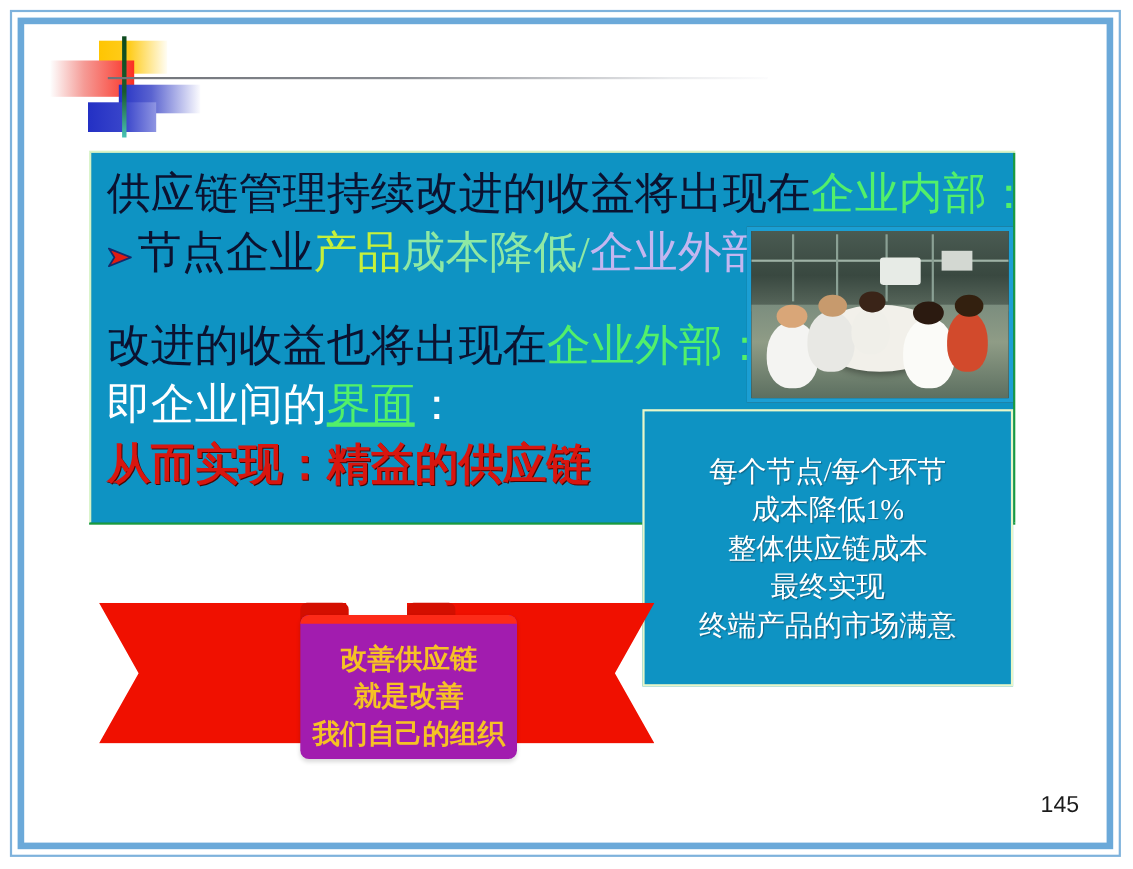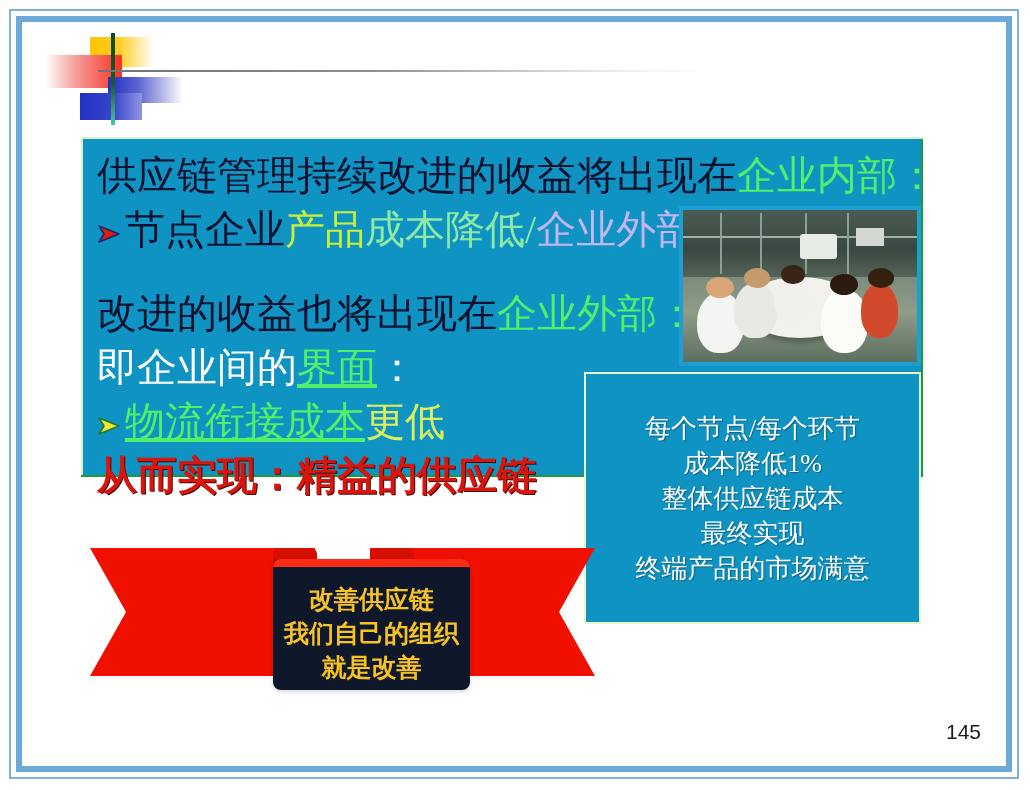--- a/index.html
+++ b/index.html
@@ -109,21 +109,21 @@
 
   
   .ribbon{position:absolute;left:90px;top:540px;width:505px;height:150px;}
   .rib-left, .rib-right{position:absolute;top:8px;width:225px;height:128px;background:#f01000;}
   .rib-left{left:0;clip-path:polygon(0 0,100% 0,100% 100%,0 100%,16% 50%);}
   .rib-right{left:280px;clip-path:polygon(0 0,100% 0,84% 50%,100% 100%,0 100%);}
   .rib-fold-l{position:absolute;left:183px;top:8px;width:44px;height:24px;background:#d40f00;
      border-radius:6px 6px 0 0;}
   .rib-fold-r{position:absolute;left:280px;top:8px;width:44px;height:24px;background:#d40f00;
      border-radius:6px 6px 0 0;}
-  .rib-center{position:absolute;left:183px;top:19px;width:197px;height:131px;background:#0f172a;
+  .rib-center{position:absolute;left:183px;top:19px;width:197px;height:131px;background:#a21caf;
      border-radius:8px;box-shadow:0 2px 4px rgba(0,0,0,.15);}
   .rib-center .top-arc{position:absolute;left:0;top:0;width:100%;height:8px;
      border-radius:8px 8px 0 0;background:#fd2a18;}
   .rib-text{position:absolute;left:0;top:24px;width:100%;text-align:center;}
   .rib-line{color:#f6c224;font-size:25px;line-height:34px;font-weight:bold;
      font-family:"Liberation Serif","DejaVu Serif",serif;white-space:nowrap;}
 
   
   .page-num{position:absolute;right:49px;bottom:46px;font-size:21px;color:#1b1b1b;
      font-family:"Liberation Sans","DejaVu Sans",sans-serif;}
@@ -168,27 +168,20 @@
       <div class="gap"></div>
 
       <div class="ln">
         <span class="t-dark">改进的收益也将出现在</span><span class="t-green">企业外部：</span>
       </div>
 
       <div class="ln">
         <span class="t-white">即企业间的</span><span class="t-green u">界面</span><span class="t-white">：</span>
       </div>
 
-      <div class="ln">
-        <span class="bullet-arrow">
-          <svg width="26" height="22" viewBox="0 0 26 22">
-            <path d="M2 3 L22 11 L2 19 L7 11 Z" fill="#f2e535" stroke="#1f7a33" stroke-width="1.6" stroke-linejoin="round"></path>
-          </svg>
-        </span><span class="t-green u">物流衔接成本</span><span class="t-yellowgreen">更低</span>
-      </div>
 
       <div class="ln">
         <span class="t-red">从而实现：精益的供应链</span>
       </div>
 
     </div>
   </div>
 
   <div class="photo">
     <div class="bg-top"></div>
@@ -228,21 +221,21 @@
 
   <div class="ribbon">
     <div class="rib-left"></div>
     <div class="rib-right"></div>
     <div class="rib-fold-l"></div>
     <div class="rib-fold-r"></div>
     <div class="rib-center">
       <div class="top-arc"></div>
       <div class="rib-text">
         <div class="rib-line">改善供应链</div>
+        <div class="rib-line">就是改善</div>
         <div class="rib-line">我们自己的组织</div>
-        <div class="rib-line">就是改善</div>
       </div>
     </div>
   </div>
 
   <div class="page-num">145</div>
 
 </div>
 
 </body></html>

